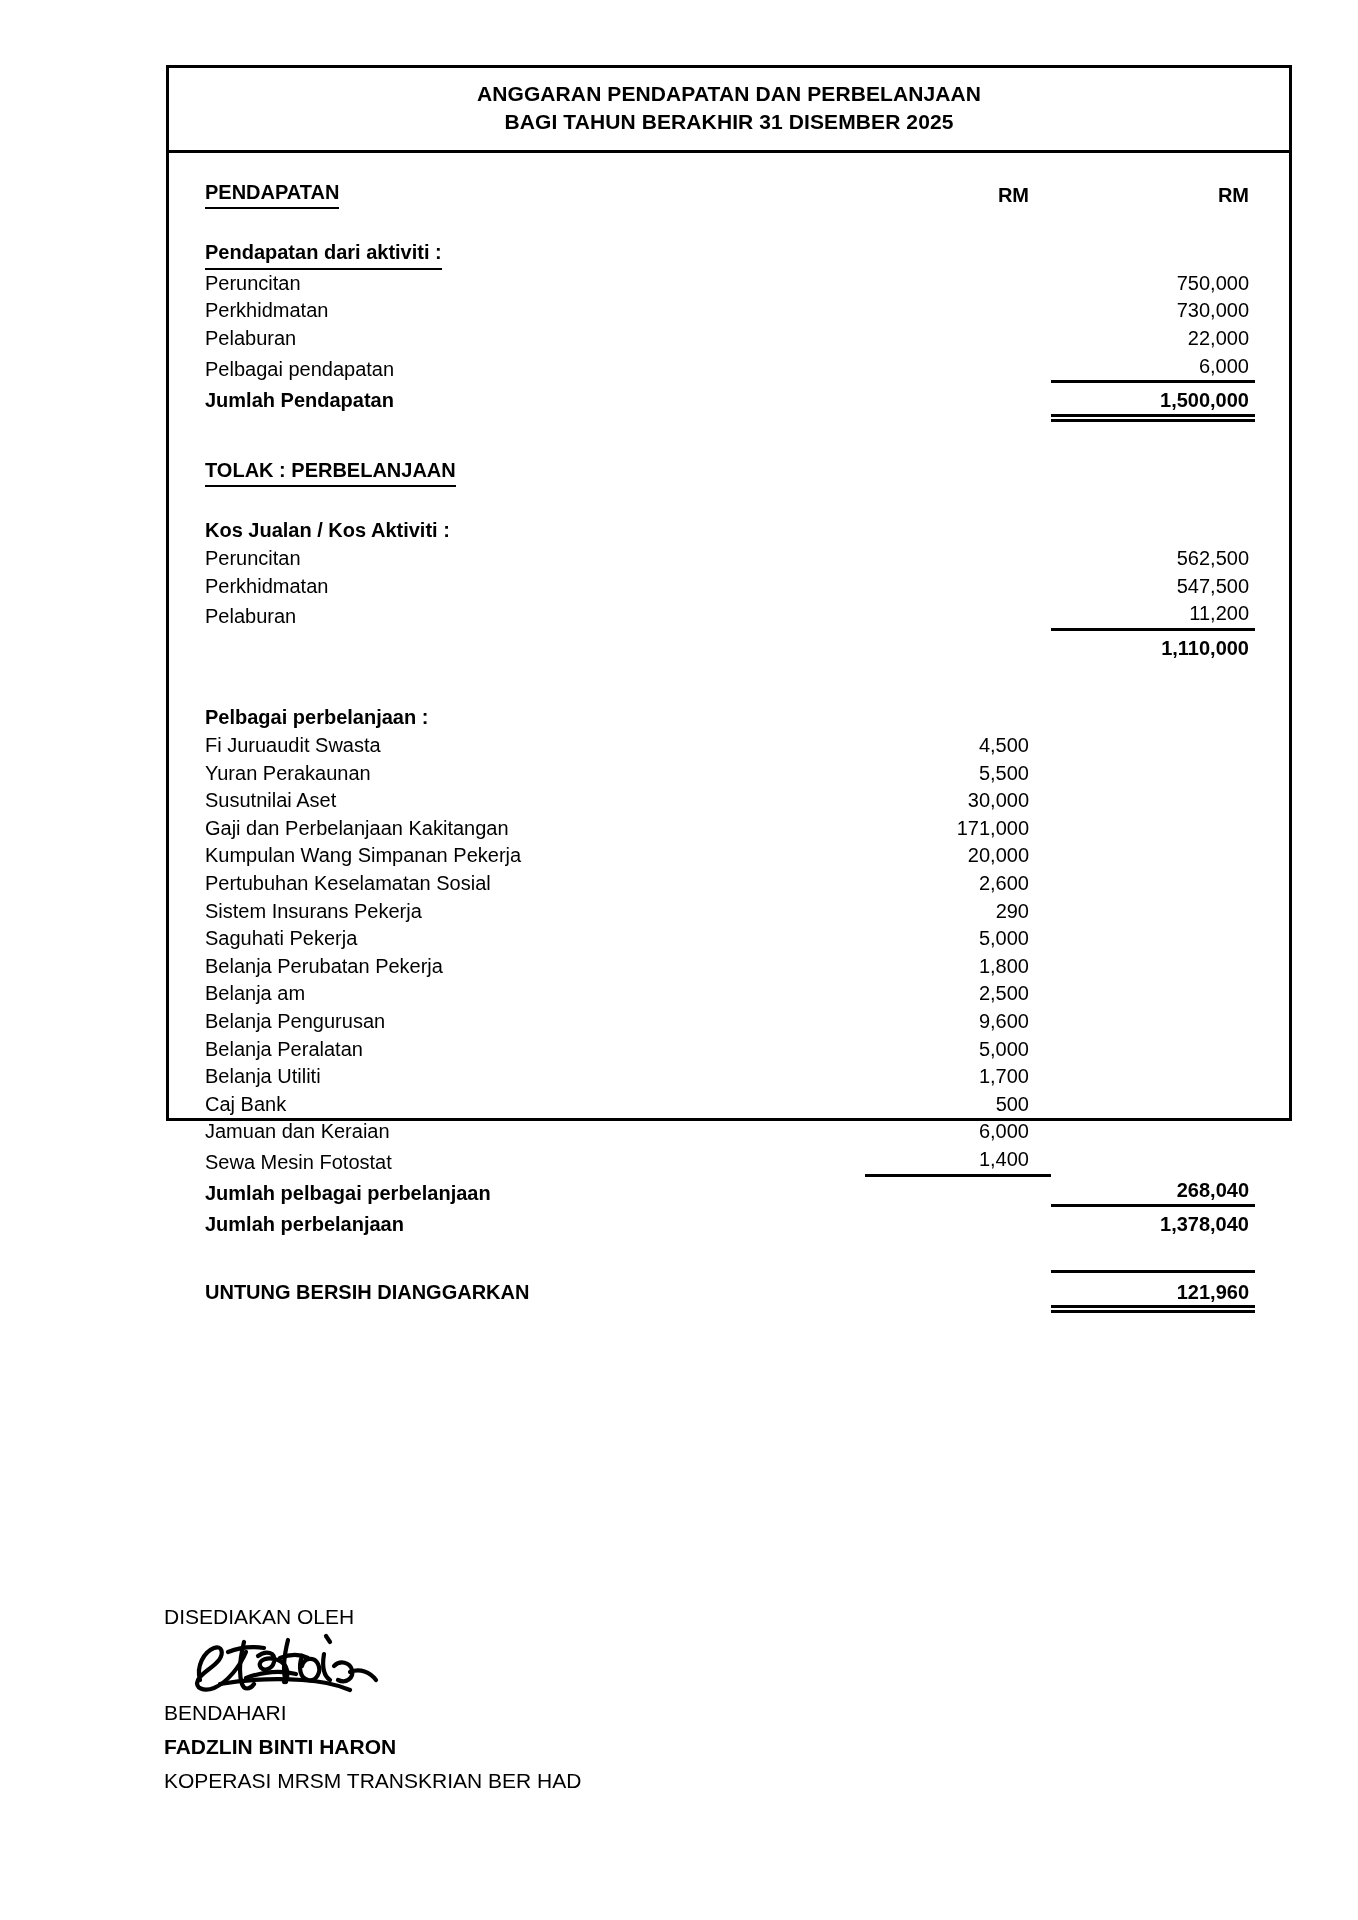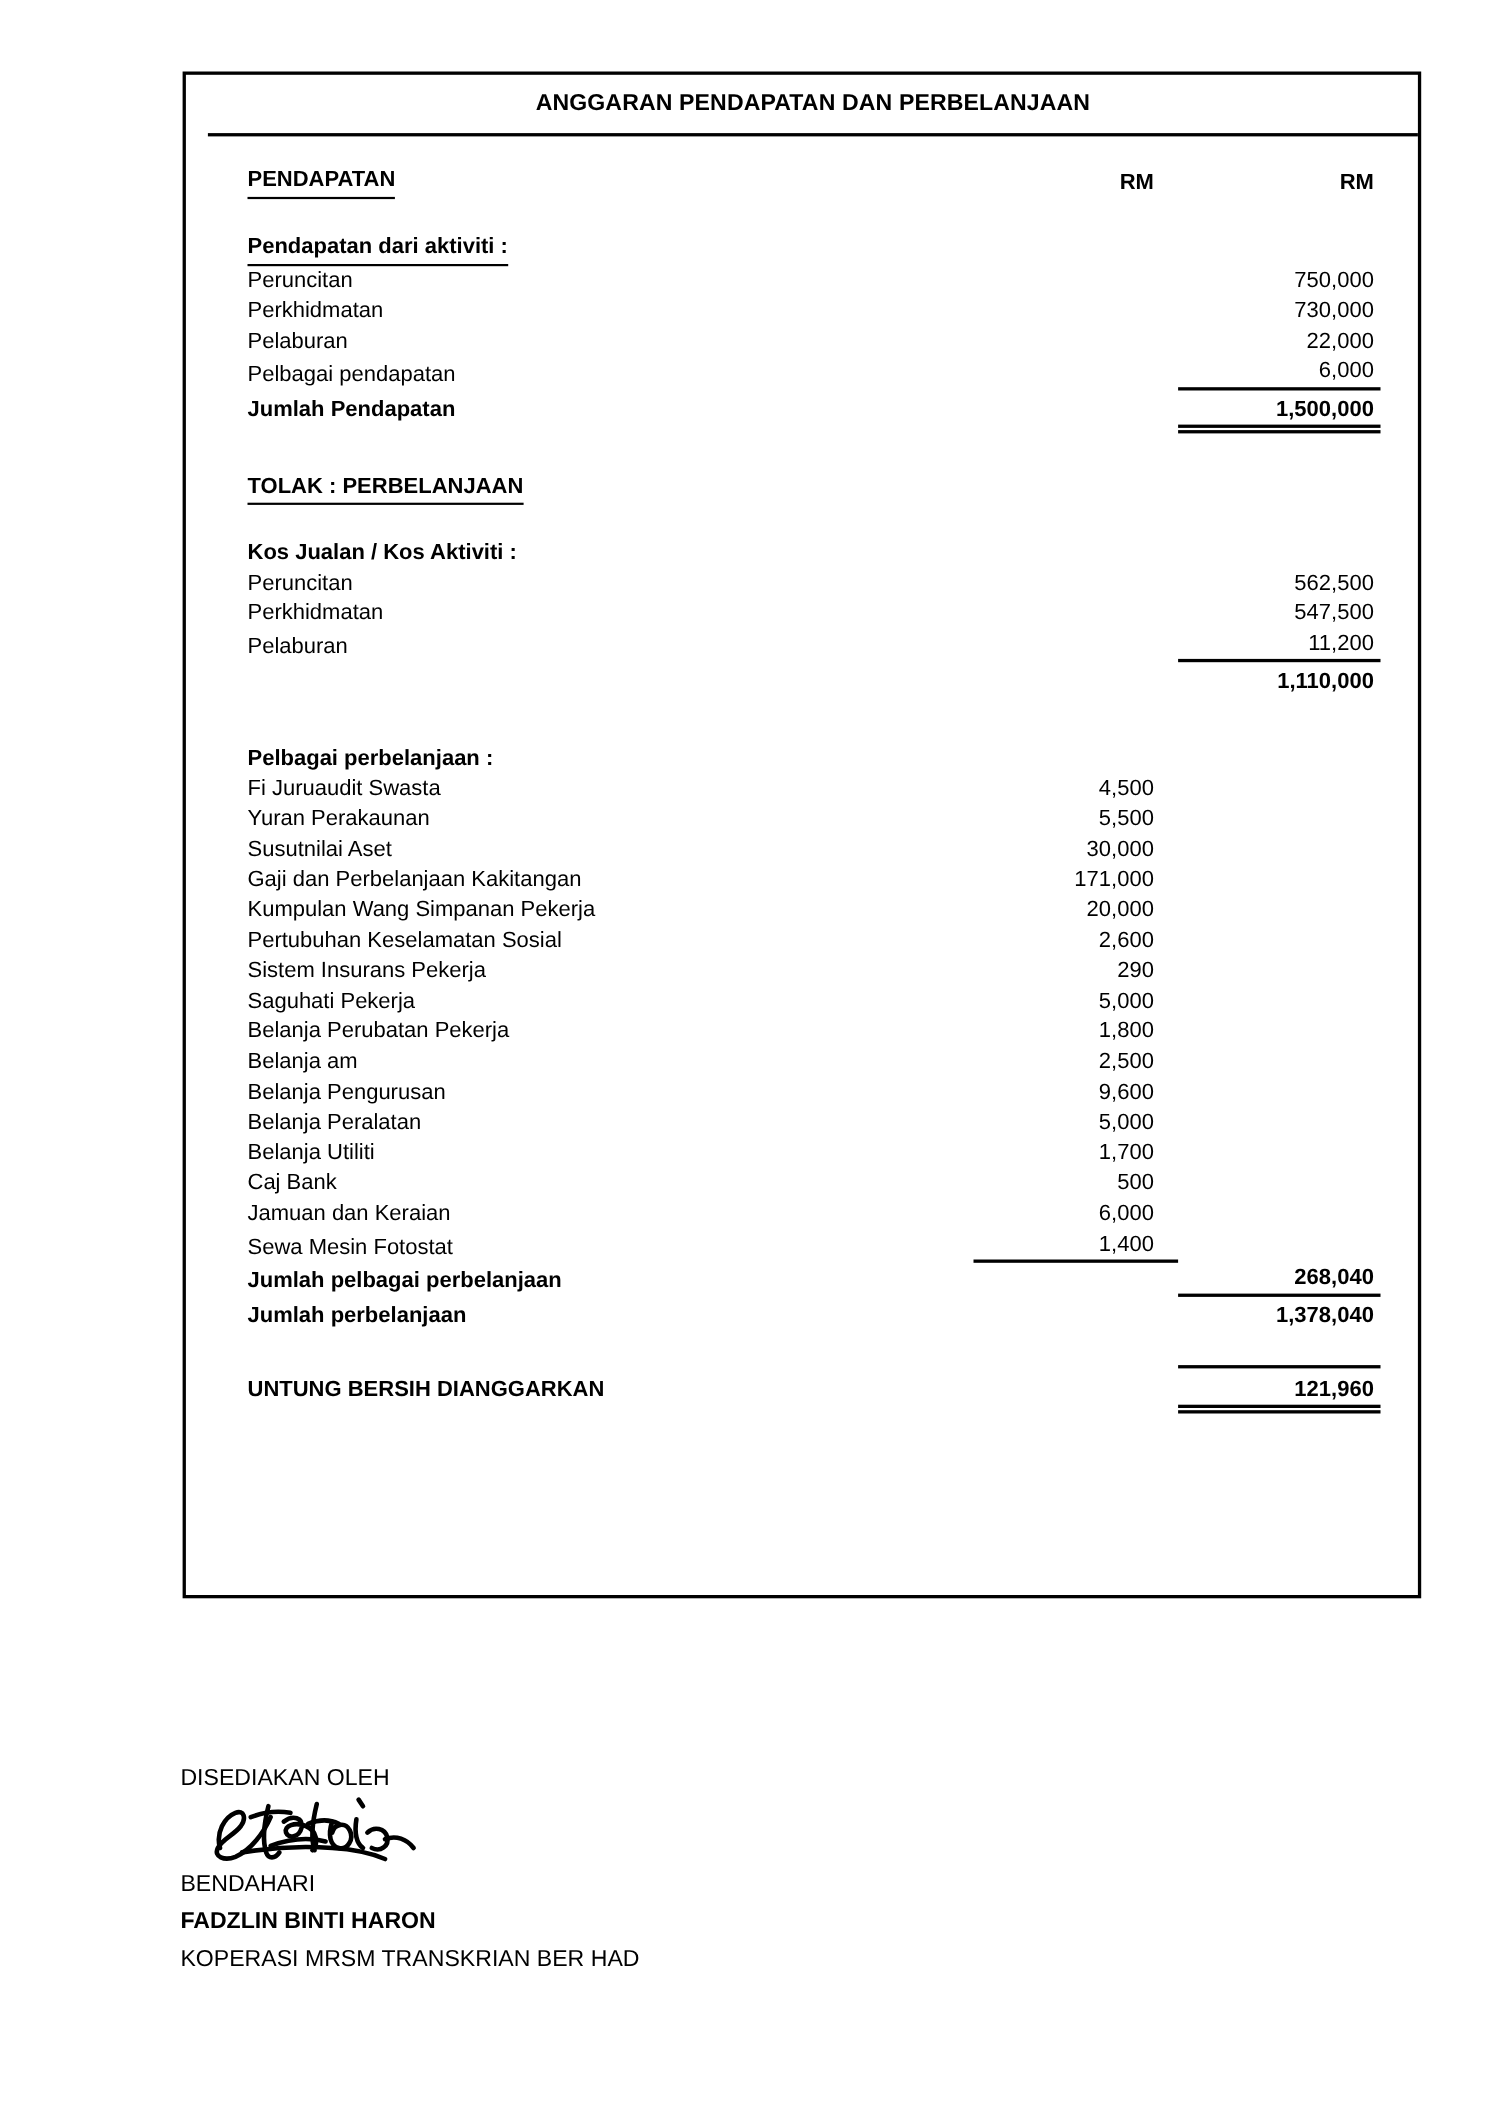--- a/index.html
+++ b/index.html
@@ -15,24 +15,23 @@
     color: #000000;
     -webkit-font-smoothing: antialiased;
   }
 
   
   #statement-box {
     position: absolute;
     left: 166px;
     top: 65px;
     width: 1126px;
-    height: 1388px;
+    height: 1056px;
     border: 3px solid #000;
     box-sizing: border-box;
-    padding-left: 20px;
   }
 
   #title-block {
     border-bottom: 3px solid #000;
     padding: 12px 0 13px 0;
     text-align: center;
   }
   .title-line {
     font-weight: bold;
     font-size: 21px;
@@ -120,20 +119,21 @@
   #signature-block .sig-line { position: relative; z-index: 2; }
   .sig-gap { height: 62px; }
 </style>
 </head>
 <body>
 
 <div id="statement-box">
 
   <div id="title-block">
     <div class="title-line">ANGGARAN PENDAPATAN DAN PERBELANJAAN</div>
+    <div class="title-line">BAGI TAHUN BERAKHIR 31 DISEMBER 2025</div>
   </div>
 
   <div id="sheet">
 
     <div class="row">
       <div class="label"><span class="b ul-head">PENDAPATAN</span></div>
       <div class="col-a b">RM</div>
       <div class="col-b b">RM</div>
     </div>
 

